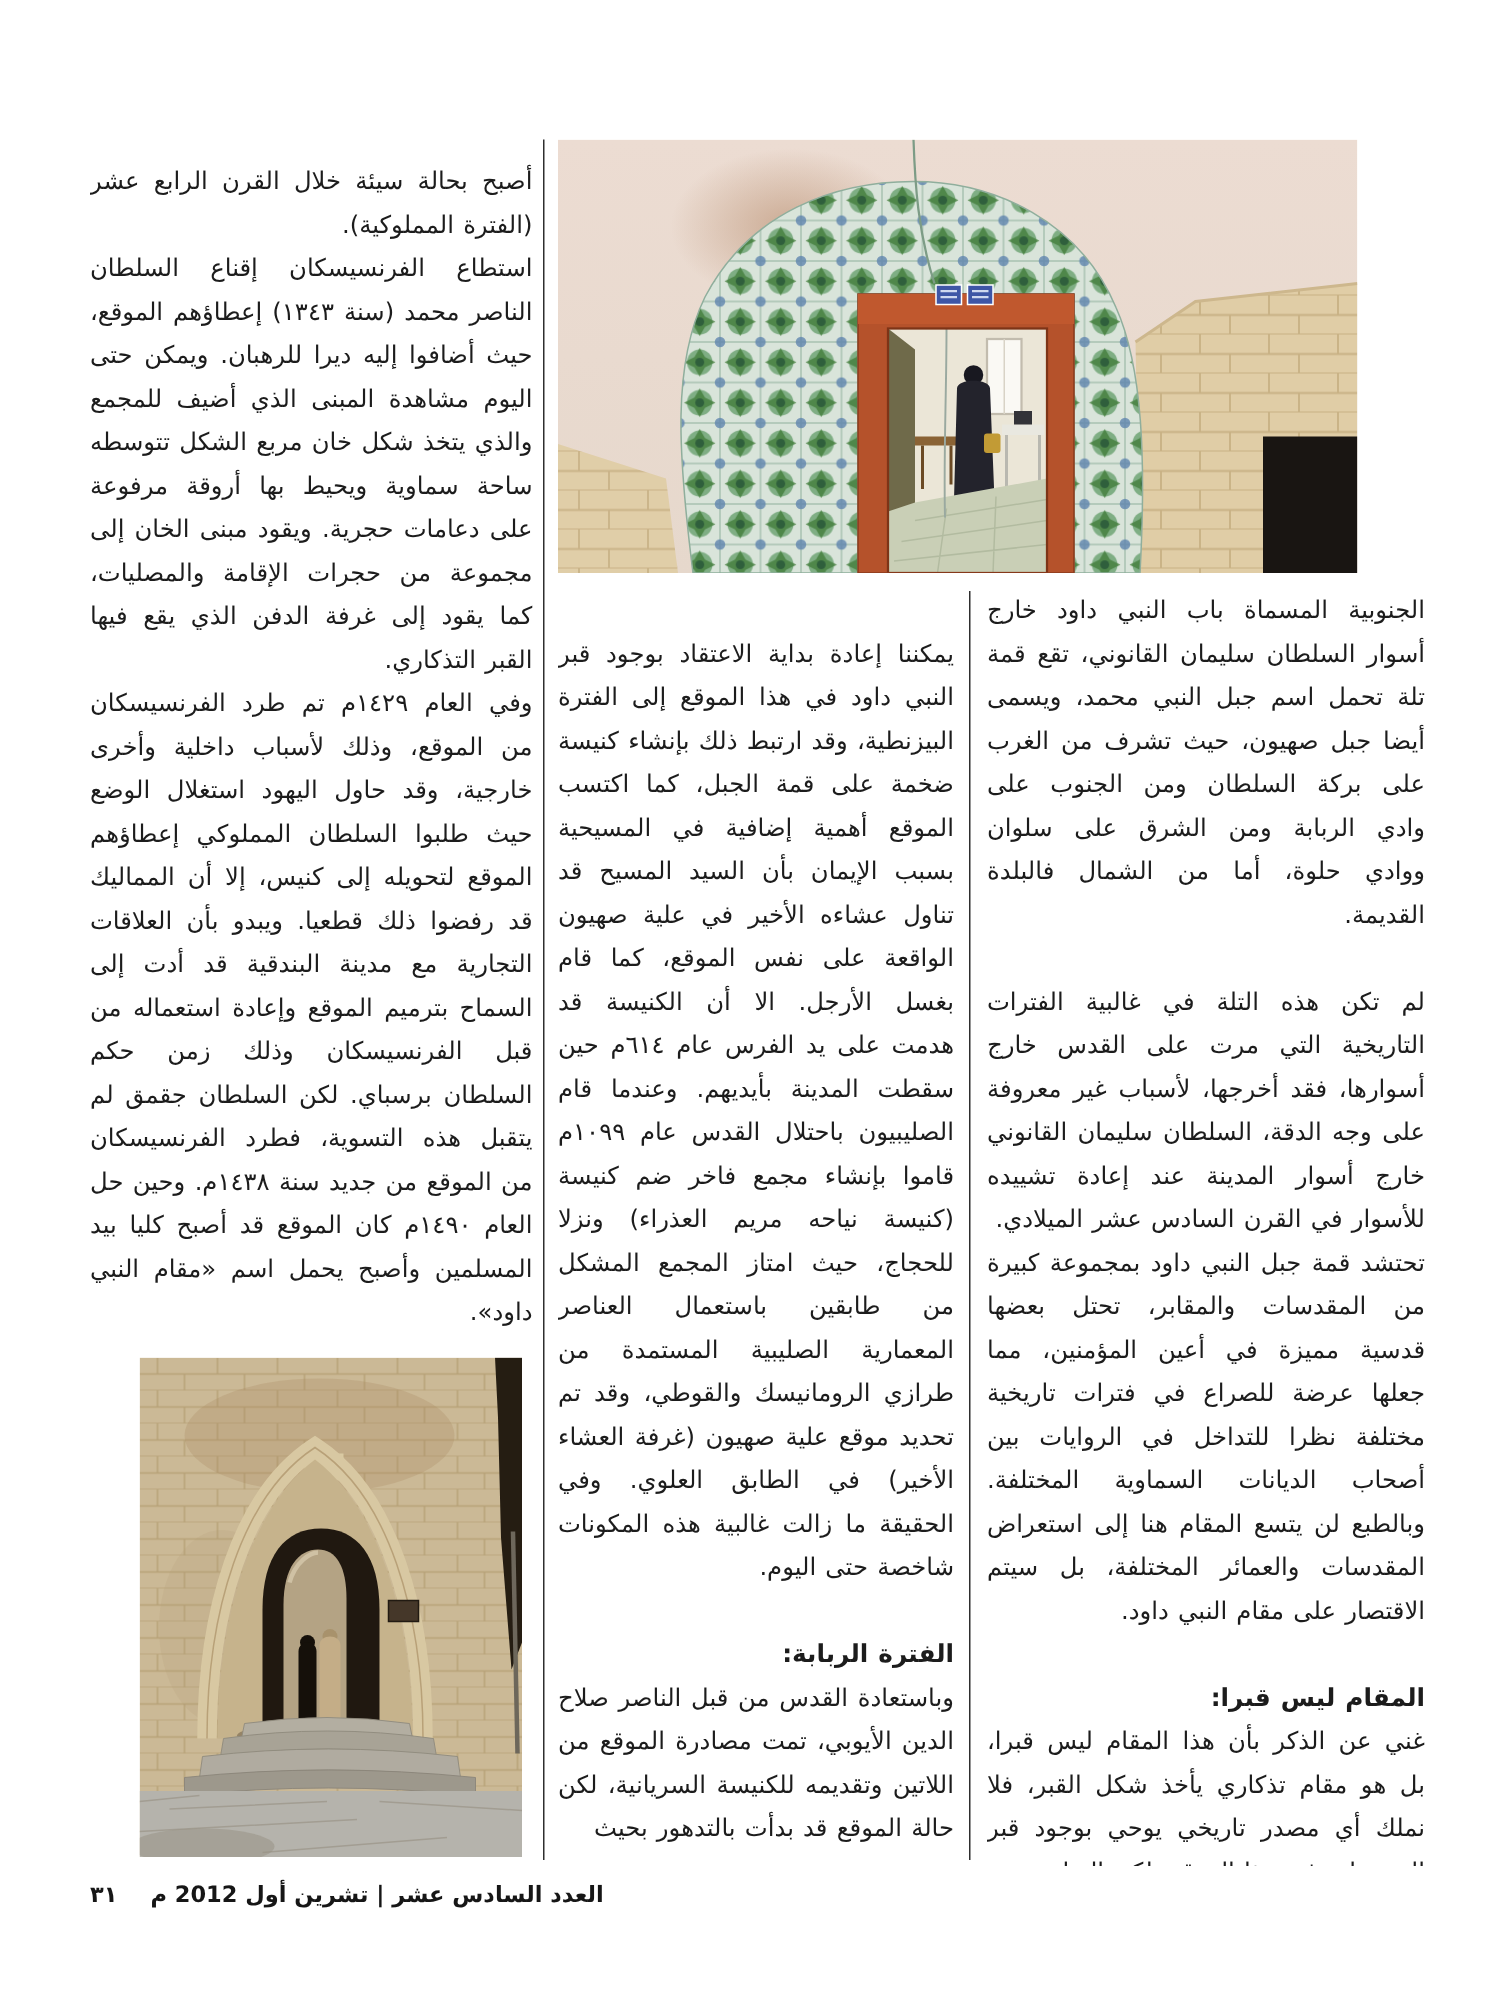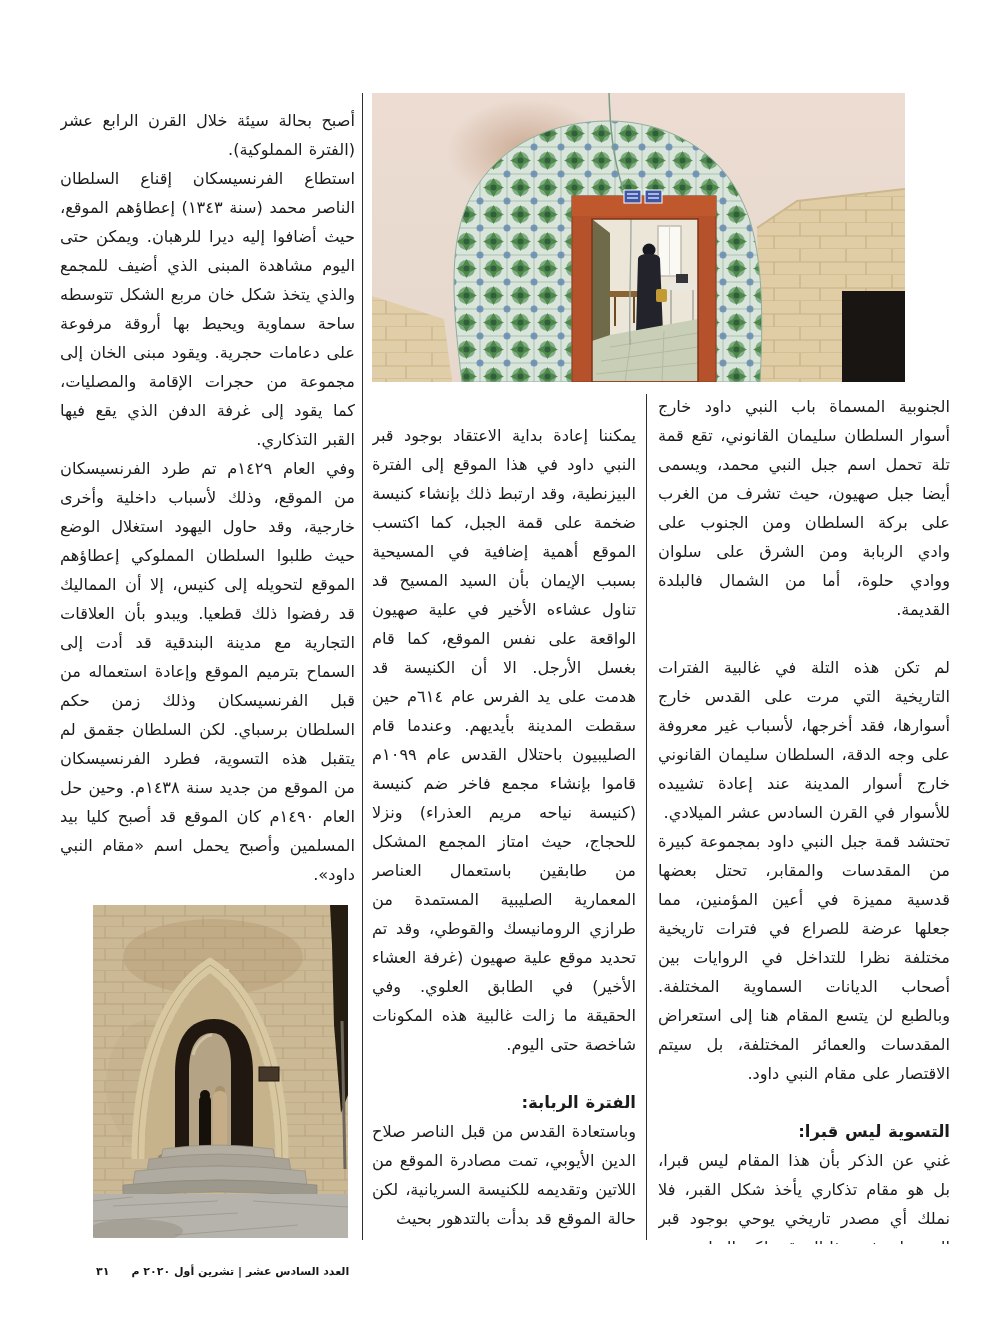--- a/index.html
+++ b/index.html
@@ -20,22 +20,22 @@
   .col-right{left:658px;top:392px;width:292px;height:852px;}
   .divider{position:absolute;width:1px;background:#2e2e2e;}
   .divider-a{left:362px;top:93px;height:1147px;}
   .divider-b{left:646px;top:394px;height:846px;}
   .photo{position:absolute;overflow:hidden;}
   .photo svg{display:block;width:100%;height:100%;}
   .photo-top{left:372px;top:93px;width:533px;height:289px;}
   .photo-bottom{left:93px;top:905px;width:255px;height:333px;}
   .footer{
     position:absolute;left:60px;top:1254px;height:24px;
-    display:flex;align-items:flex-end;gap:22px;direction:ltr;
-    font-size:11px;color:#161616;margin-left:36px;
+    display:flex;align-items:flex-start;gap:22px;direction:ltr;
+    font-size:15px;color:#161616;
   }
   .footer .pageno{font-weight:bold;}
   .footer .issue{direction:rtl;font-weight:bold;letter-spacing:0;}
 </style>
 </head>
 <body>
 
 <div class="page">
 
   <div class="photo photo-top">
@@ -113,21 +113,21 @@
     </svg>
   </div>
 
   <div class="divider divider-a"></div>
   <div class="divider divider-b"></div>
 
   <div class="col col-right">
     <p>الجنوبية المسماة باب النبي داود خارج أسوار السلطان سليمان القانوني، تقع قمة تلة تحمل اسم جبل النبي محمد، ويسمى أيضا جبل صهيون، حيث تشرف من الغرب على بركة السلطان ومن الجنوب على وادي الربابة ومن الشرق على سلوان ووادي حلوة، أما من الشمال فالبلدة القديمة.</p>
     <p class="gap">لم تكن هذه التلة في غالبية الفترات التاريخية التي مرت على القدس خارج أسوارها، فقد أخرجها، لأسباب غير معروفة على وجه الدقة، السلطان سليمان القانوني خارج أسوار المدينة عند إعادة تشييده للأسوار في القرن السادس عشر الميلادي.</p>
     <p>تحتشد قمة جبل النبي داود بمجموعة كبيرة من المقدسات والمقابر، تحتل بعضها قدسية مميزة في أعين المؤمنين، مما جعلها عرضة للصراع في فترات تاريخية مختلفة نظرا للتداخل في الروايات بين أصحاب الديانات السماوية المختلفة. وبالطبع لن يتسع المقام هنا إلى استعراض المقدسات والعمائر المختلفة، بل سيتم الاقتصار على مقام النبي داود.</p>
-    <h3>التسوية ليس قبرا:</h3>
+    <h3>المقام ليس قبرا:</h3>
     <p>غني عن الذكر بأن هذا المقام ليس قبرا، بل هو مقام تذكاري يأخذ شكل القبر، فلا نملك أي مصدر تاريخي يوحي بوجود قبر النبي داود في هذا الموقع، لكن التراث</p>
   </div>
 
   <div class="col col-middle">
     <p class="gap">يمكننا إعادة بداية الاعتقاد بوجود قبر النبي داود في هذا الموقع إلى الفترة البيزنطية، وقد ارتبط ذلك بإنشاء كنيسة ضخمة على قمة الجبل، كما اكتسب الموقع أهمية إضافية في المسيحية بسبب الإيمان بأن السيد المسيح قد تناول عشاءه الأخير في علية صهيون الواقعة على نفس الموقع، كما قام بغسل الأرجل. الا أن الكنيسة قد هدمت على يد الفرس عام ٦١٤م حين سقطت المدينة بأيديهم. وعندما قام الصليبيون باحتلال القدس عام ١٠٩٩م قاموا بإنشاء مجمع فاخر ضم كنيسة (كنيسة نياحه مريم العذراء) ونزلا للحجاج، حيث امتاز المجمع المشكل من طابقين باستعمال العناصر المعمارية الصليبية المستمدة من طرازي الرومانيسك والقوطي، وقد تم تحديد موقع علية صهيون (غرفة العشاء الأخير) في الطابق العلوي. وفي الحقيقة ما زالت غالبية هذه المكونات شاخصة حتى اليوم.</p>
     <h3>الفترة الربابة:</h3>
     <p>وباستعادة القدس من قبل الناصر صلاح الدين الأيوبي، تمت مصادرة الموقع من اللاتين وتقديمه للكنيسة السريانية، لكن حالة الموقع قد بدأت بالتدهور بحيث</p>
   </div>
 
   <div class="col col-left">
@@ -183,16 +183,16 @@
       <path d="M20,301 L125,296 M0,316 L145,308 M82,330 L205,320 M160,296 L255,302 M40,292 L0,296" stroke="#a29d92" stroke-width="1" fill="none"></path>
       <ellipse cx="42" cy="326" rx="48" ry="12" fill="#968f82" opacity="0.5"></ellipse>
 
       <polygon points="237,0 255,0 255,190 248,208 241,120 239,40" fill="#251d12"></polygon>
       <line x1="249" y1="116" x2="252" y2="264" stroke="#6d675b" stroke-width="3"></line>
     </svg>
   </div>
 
   <div class="footer">
     <span class="pageno">٣١</span>
-    <span class="issue">العدد السادس عشر | تشرين أول ٢٠٢٠ م</span>
+    <span class="issue">العدد السادس عشر | تشرين أول 2012 م</span>
   </div>
 
 </div>
 
 </body></html>

